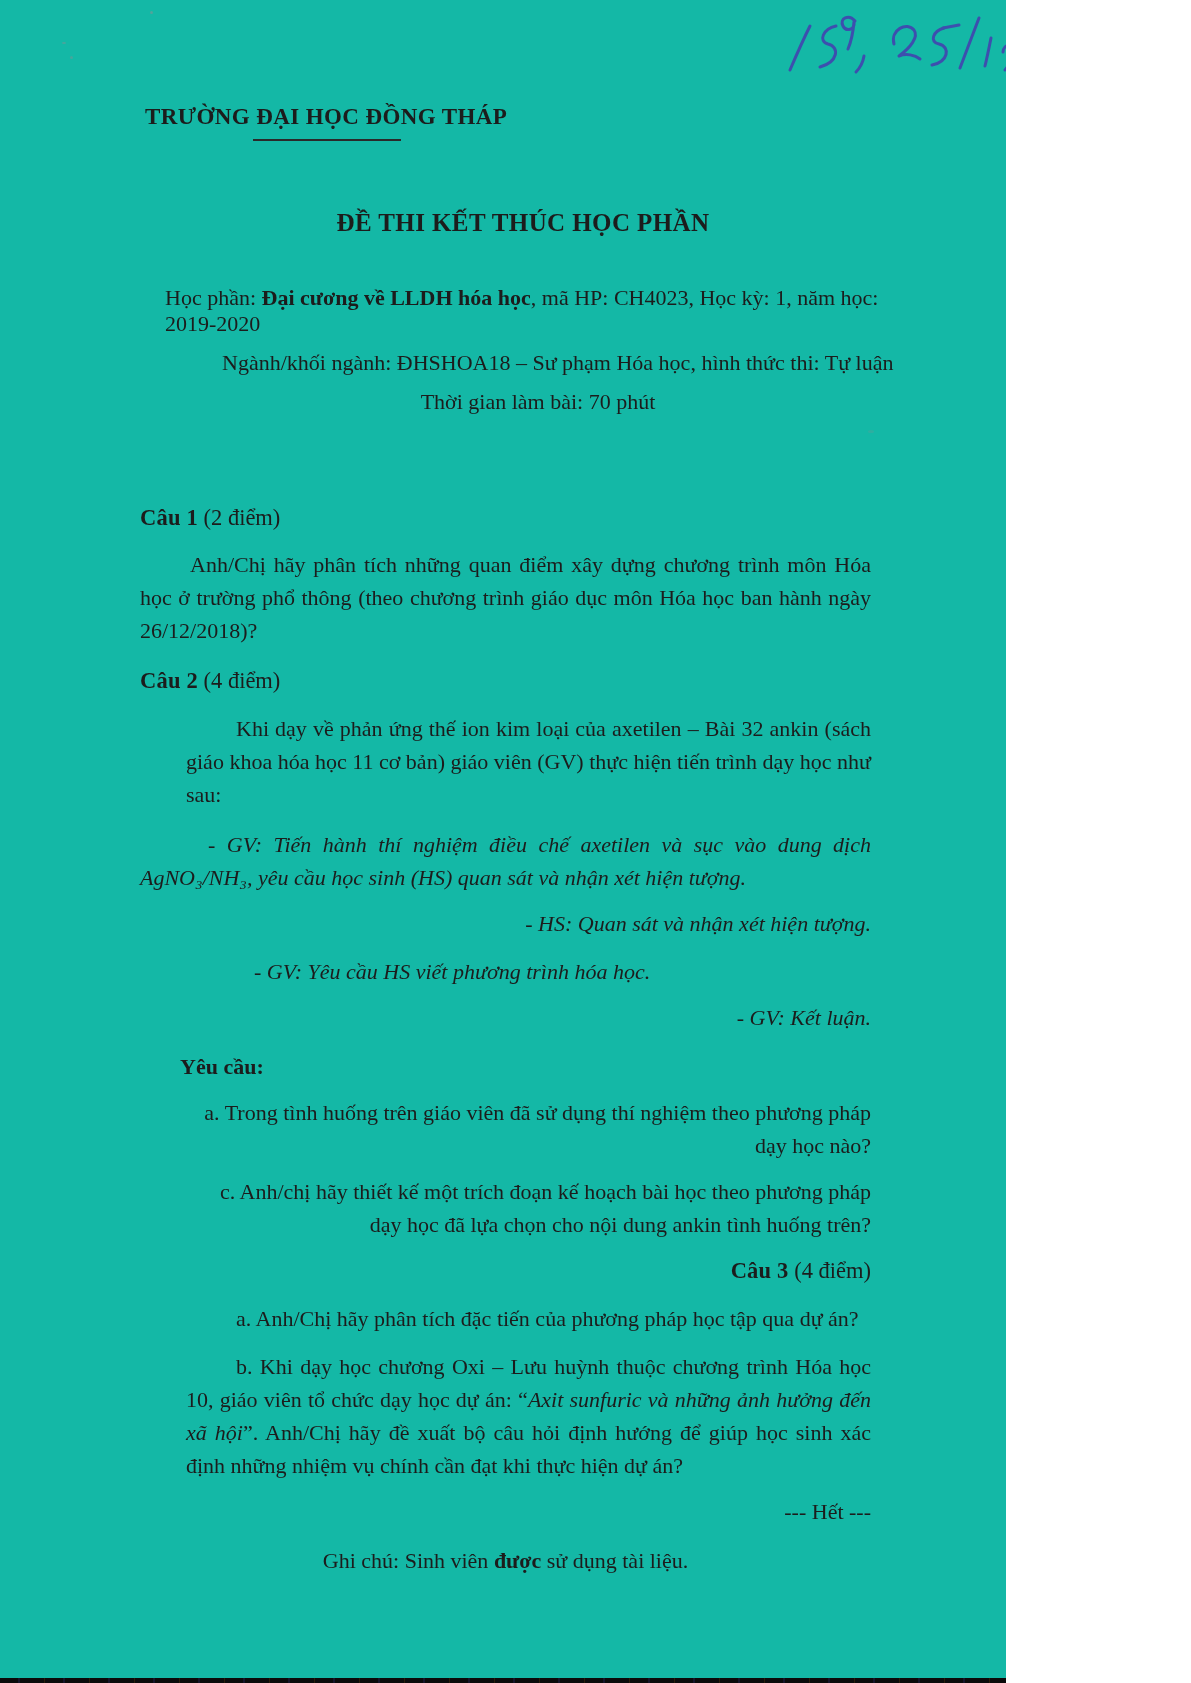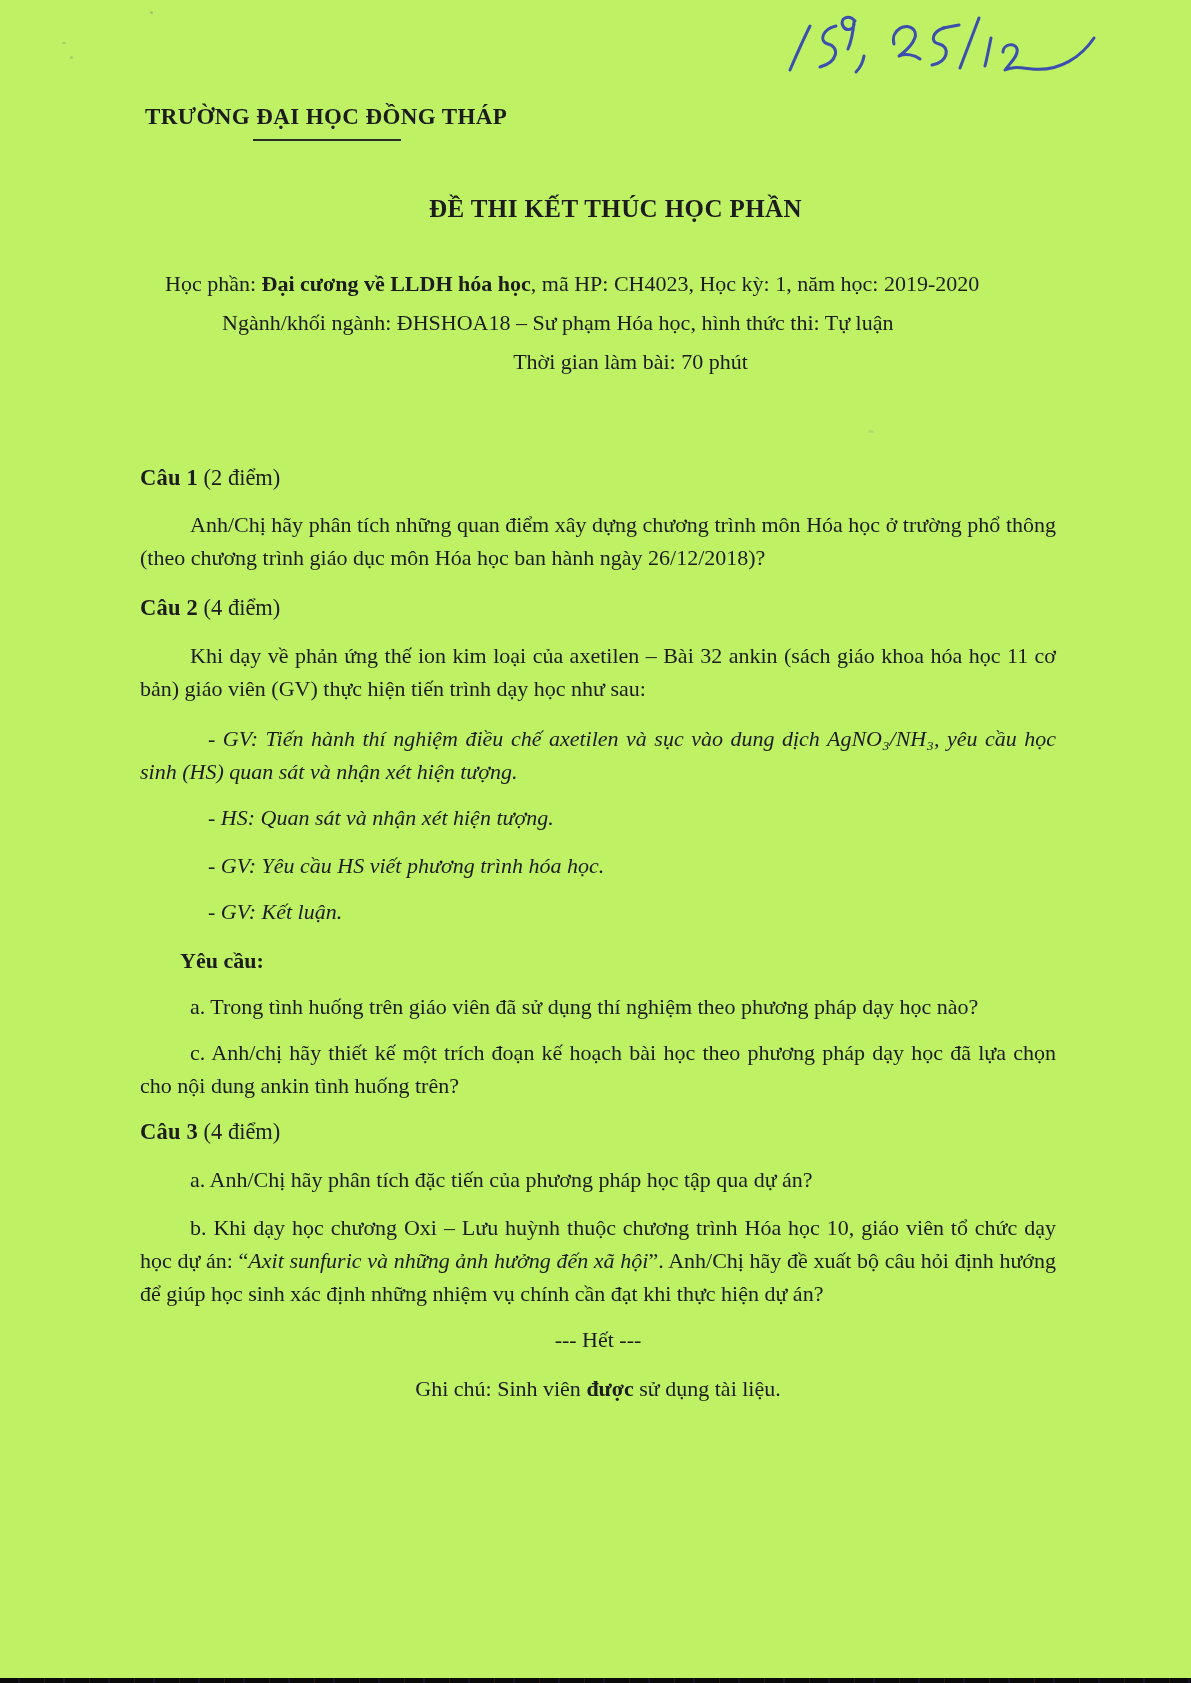--- a/index.html
+++ b/index.html
@@ -1,51 +1,51 @@
 <!DOCTYPE html>
 <html lang="vi"><head>
 <meta charset="utf-8">
 <style>
   html,body { margin:0; padding:0; background:#ffffff; }
   .page {
     position:relative;
-    width:1191px; height:1683px;
-    background:#bef264;
+    width:1006px; height:1683px;
+    background:#14b8a6;
     overflow:hidden;
     font-family:"Liberation Serif", serif;
     color:#1c1c1c;
   }
   p { margin:0; }
   .school {
     margin:104px 0 0 145px;
     font-size:23px; font-weight:bold; letter-spacing:0.4px;
   }
   .school-underline {
     height:2px; background:#2a2a2a; width:148px;
     margin:9px 0 0 253px;
   }
   .title {
-    margin-top:54px; text-align:center; padding-left:40px;
+    margin-top:68px; text-align:center; padding-left:40px;
     font-size:25px; font-weight:bold; letter-spacing:0.4px;
   }
   .meta1 { margin:48px 100px 0 165px; font-size:22px; }
   .meta2 { margin:13px 100px 0 222px; font-size:22px; }
   .meta3 { margin:13px 0 0 0; padding-left:70px; text-align:center; font-size:22px; }
   .content { margin:0 135px 0 140px; font-size:22px; line-height:33px; }
   .qhead  { font-size:22.5px; }
   .qhead strong { letter-spacing:0.2px; }
   .para   { text-align:justify; text-indent:50px; }
   .dialog { font-style:italic; text-indent:68px; text-align:justify; }
   .req    { font-weight:bold; text-indent:40px; }
   .center { text-align:center; text-indent:0; }
   .mt-q1h { margin-top:86px; }
   .mt-14 { margin-top:14px; }
   .mt-17 { margin-top:17px; }
-  .mt-15 { margin-top:15px; }
-  .mt-13 { margin-top:13px; }
+  .mt-15 { margin-top:15px;margin-left:46px; }
+  .mt-13 { margin-top:13px;text-align:right; }
   .mt-11 { margin-top:16px; }
   .handwriting {
     position:absolute; left:760px; top:6px; width:340px; height:92px;
   }
   .scan-bar {
     position:absolute; left:0; bottom:0; width:100%; height:5px;
     background:repeating-linear-gradient(90deg,
       #0a0a0a 0 18px, #15152a 18px 20px, #0a0a0a 20px 44px, #2a1c08 44px 45px);
   }
   .speck { position:absolute; background:#8f8f8f; border-radius:50%; }

